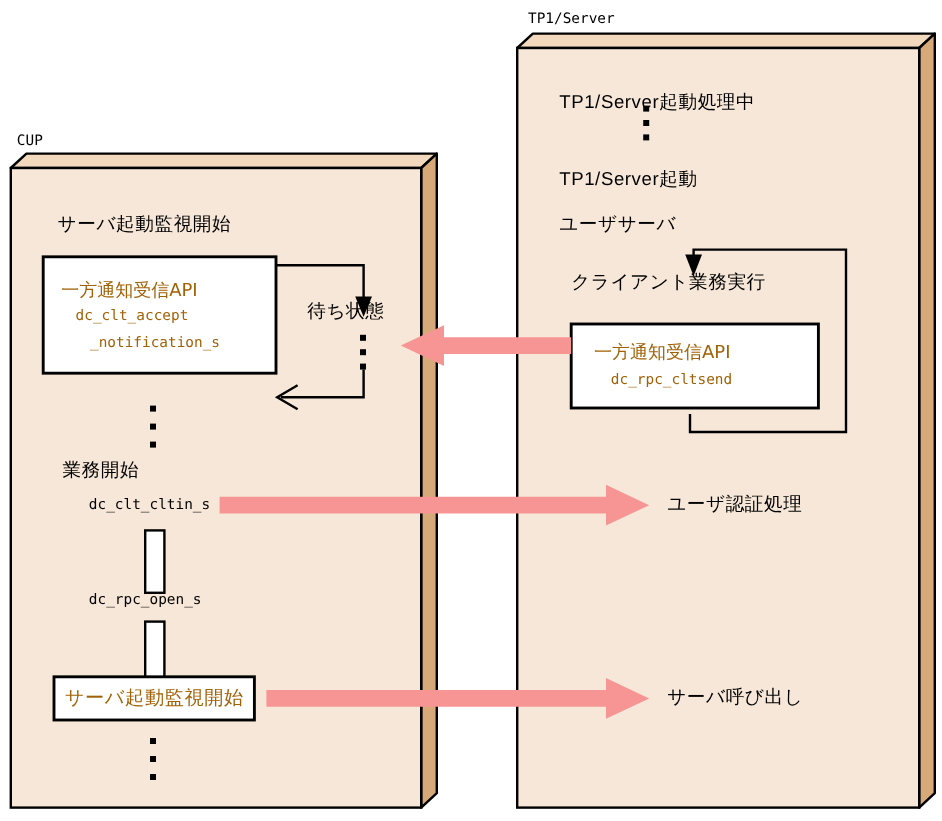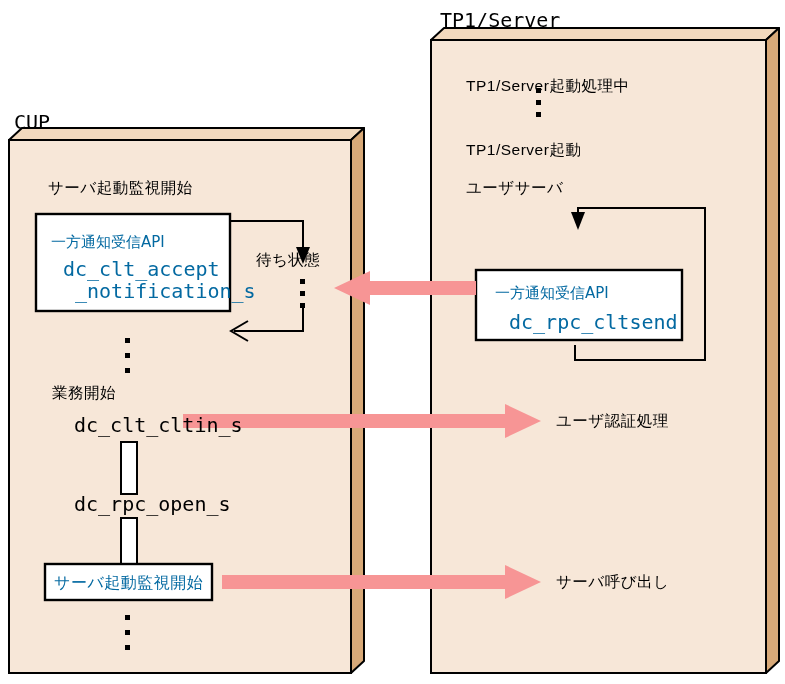--- a/index.html
+++ b/index.html
@@ -33,27 +33,27 @@
     font-size: 15px;
     letter-spacing: 0.2px;
   }
   .jp {
     font-family: Liberation Sans, sans-serif;
     font-size: 15.5px;
     letter-spacing: 0.5px;
   }
   .mono {
     font-family: "DejaVu Sans Mono", "Liberation Mono", monospace;
-    font-size: 20px;
+    font-size: 12px;
     letter-spacing: 0px;
   }
   .boxtext {
     position: absolute;
     text-align: left;
-    color: #0369a1;
+    color: #a16207;
     white-space: pre;
     line-height: 1.33;
   }
 </style>
 </head>
 <body>
 
 <div id="stage">
 
   <svg class="svg-layer" viewBox="0 0 785 684">
@@ -128,20 +128,21 @@
   <div class="lbl mono" style="left:74px; top:492px;">dc_rpc_open_s</div>
 
   <div class="boxtext jp" style="left:54px; top:572px; font-size:16px;">サーバ起動監視開始</div>
 
   <div class="lbl jp" style="left:466px; top:76px;">TP1/Server起動処理中</div>
 
   <div class="lbl jp" style="left:466px; top:140px;">TP1/Server起動</div>
 
   <div class="lbl jp" style="left:466px; top:178px;">ユーザサーバ</div>
 
+  <div class="lbl jp" style="left:476px; top:226px;">クライアント業務実行</div>
 
   <div class="boxtext" style="left:495px; top:284px; font-family:'DejaVu Sans',sans-serif; font-size:15px;">一方通知受信API</div>
   <div class="boxtext mono" style="left:509px; top:309px;">dc_rpc_cltsend</div>
 
   <div class="lbl jp" style="left:556px; top:411px;">ユーザ認証処理</div>
 
   <div class="lbl jp" style="left:556px; top:572px;">サーバ呼び出し</div>
 
 </div>
 

